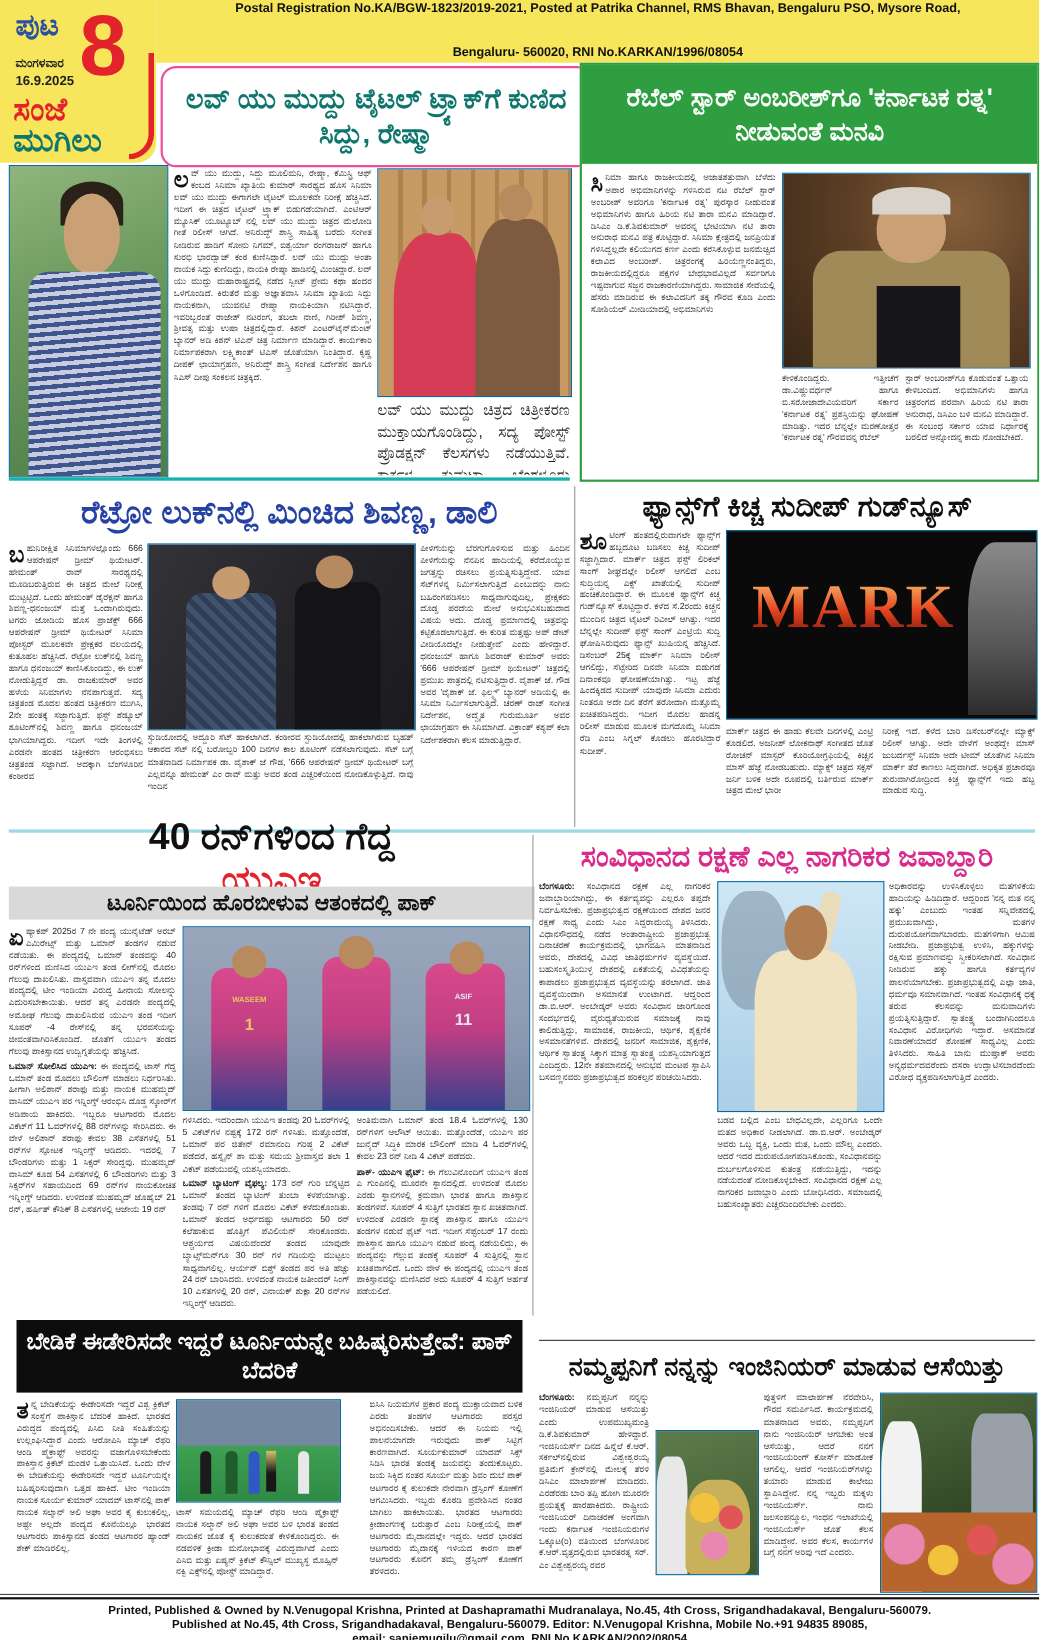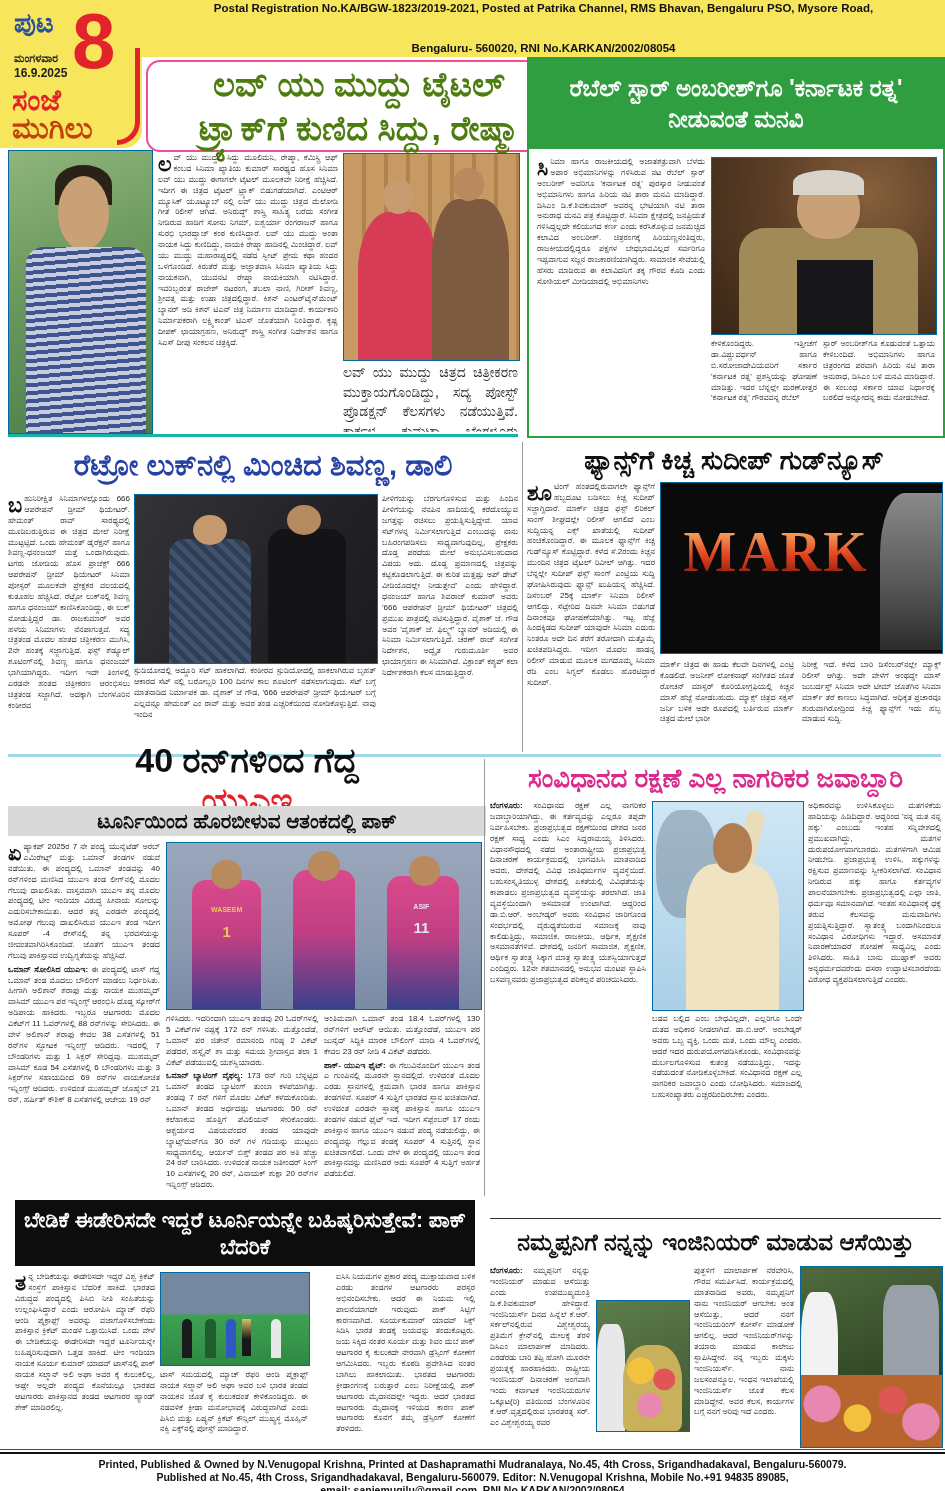--- a/index.html
+++ b/index.html
@@ -6,27 +6,27 @@
   #page{position:relative;width:945px;height:1491px;background:#ffffff;overflow:hidden;
         font-family:"Liberation Sans", sans-serif;color:#1a1a1a;}
   .abs{position:absolute;}
   
   #masthead{background:#f7e65c;border-radius:0 0 18px 0;}
   .m-puta{color:#2b52a0;font-weight:bold;font-size:27px;}
   .m-num{color:#e3232b;font-weight:bold;font-size:78px;line-height:0.9;}
   .m-day{font-size:11px;font-weight:bold;color:#222;}
   .m-date{font-size:12px;font-weight:bold;color:#222;}
   .m-n1{color:#e3232b;font-weight:bold;font-size:29px;line-height:1.0;}
-  .m-n2{color:#c2410c;font-weight:bold;font-size:29px;line-height:1.0;}
+  .m-n2{color:#0f766e;font-weight:bold;font-size:29px;line-height:1.0;}
   .m-curve{border-right:5px solid #e3232b;border-bottom:5px solid #e3232b;border-radius:0 0 26px 0;}
   #header-strip{background:#f7e65c;display:flex;flex-direction:column;justify-content:center;align-items:center;}
   #header-strip div{font-size:11.5px;font-weight:bold;color:#111;text-align:center;line-height:1.5;}
   
   .hl{display:flex;align-items:center;justify-content:center;text-align:center;font-weight:bold;}
-  #a1-hl{color:#4d7c0f;font-size:34px;line-height:1.3;border:2.5px solid #ef4d95;border-radius:14px;background:#fff;padding:2px 25px;}
+  #a1-hl{color:#0f766e;font-size:25px;line-height:1.3;border:2.5px solid #ef4d95;border-radius:14px;background:#fff;padding:2px 8px;}
   #a2-box{border:2.5px solid #2f9e41;background:#fff;}
   #a2-hl{background:#2f9e41;color:#ffffff;font-size:23px;line-height:1.35;}
   #a3-hl{color:#2742a5;font-size:29px;}
   #a4-hl{color:#101010;font-size:26px;}
   #a5-hl{font-size:34px;color:#101010;flex-direction:column;}
   #a5-hl .red{color:#e3232b;}
   #a5-sub{background:#d9d9d9;color:#101010;font-size:20px;}
   #a6-hl{color:#d92b8b;font-size:26px;}
   #a7-hl{background:#0d0d0d;color:#ffffff;font-size:21px;line-height:1.3;}
   #a8-hl{color:#101010;font-size:23px;}
@@ -111,21 +111,21 @@
     <div class="abs m-num" style="left:72px;top:6px;">8</div>
     <div class="abs m-day" style="left:14px;top:52px;">ಮಂಗಳವಾರ</div>
     <div class="abs m-date" style="left:14px;top:66px;">16.9.2025</div>
     <div class="abs m-n1" style="left:12px;top:86px;">ಸಂಜೆ</div>
     <div class="abs m-n2" style="left:12px;top:114px;">ಮುಗಿಲು</div>
     <div class="abs m-curve" style="right:2px;top:48px;width:18px;height:92px;"></div>
   </div>
 
   <div id="header-strip" class="abs" style="left:142px;top:0;width:803px;height:57px;justify-content:space-between;">
     <div>Postal Registration No.KA/BGW-1823/2019-2021, Posted at Patrika Channel, RMS Bhavan, Bengaluru PSO, Mysore Road,</div>
-    <div>Bengaluru- 560020, RNI No.KARKAN/2002/08054</div>
+    <div>Bengaluru- 560020, RNI No.KARKAN/1996/08054</div>
   </div>
 
   <div id="a1-hl" class="abs hl" style="left:146px;top:60px;width:372px;height:84px;">ಲವ್ ಯು ಮುದ್ದು ಟೈಟಲ್ ಟ್ರ್ಯಾಕ್‌ಗೆ ಕುಣಿದ ಸಿದ್ದು, ರೇಷ್ಮಾ</div>
   <div id="ph-man" class="abs ph" style="left:8px;top:150px;width:143px;height:282px;">
     <div class="hair"></div>
     <div class="head"></div>
     <div class="torso"></div>
   </div>
   <div class="abs bcol" style="left:158px;top:153px;width:180px;height:279px;">
     <p class="drop">ಲವ್ ಯು ಮುದ್ದು, ಸಿದ್ದು ಮೂಲಿಮನಿ, ರೇಷ್ಮಾ, ಕೆಮಿಸ್ಟ್ರಿ ಆಫ್ ಕಂಬದ ಸಿನಿಮಾ ಖ್ಯಾತಿಯ ಕುಮಾರ್ ಸಾರಥ್ಯದ ಹೊಸ ಸಿನಿಮಾ ಲವ್ ಯು ಮುದ್ದು ಈಗಾಗಲೇ ಟೈಟಲ್ ಮೂಲಕವೇ ನಿರೀಕ್ಷೆ ಹೆಚ್ಚಿಸಿದೆ. ಇದೀಗ ಈ ಚಿತ್ರದ ಟೈಟಲ್ ಟ್ರ್ಯಾಕ್ ಬಿಡುಗಡೆಯಾಗಿದೆ. ಎಂಟಿಆರ್ ಮ್ಯೂಸಿಕ್ ಯೂಟ್ಯೂಬ್ ನಲ್ಲಿ ಲವ್ ಯು ಮುದ್ದು ಚಿತ್ರದ ಮೆಲೋಡಿ ಗೀತೆ ರಿಲೀಸ್ ಆಗಿದೆ. ಅನಿರುದ್ಧ್ ಶಾಸ್ತ್ರಿ ಸಾಹಿತ್ಯ ಬರೆದು ಸಂಗೀತ ನೀಡಿರುವ ಹಾಡಿಗೆ ಸೋನು ನಿಗಮ್, ಐಶ್ವರ್ಯಾ ರಂಗರಾಜನ್ ಹಾಗೂ ಸುರಭಿ ಭಾರದ್ವಾಜ್ ಕಂಠ ಕುಣಿಸಿದ್ದಾರೆ. ಲವ್ ಯು ಮುದ್ದು ಅಂತಾ ನಾಯಕ ಸಿದ್ದು ಕುಣಿದಿದ್ದು, ನಾಯಕಿ ರೇಷ್ಮಾ ಹಾಡಿನಲ್ಲಿ ಮಿಂಚಿದ್ದಾರೆ. ಲವ್ ಯು ಮುದ್ದು ಮಹಾರಾಷ್ಟ್ರದಲ್ಲಿ ನಡೆದ ಸ್ವೀಟ್ ಪ್ರೇಮ ಕಥಾ ಹಂದರ ಒಳಗೊಂಡಿದೆ. ಕಿರುತೆರೆ ಮತ್ತು ಅಜ್ಞಾತವಾಸಿ ಸಿನಿಮಾ ಖ್ಯಾತಿಯ ಸಿದ್ದು ನಾಯಕನಾಗಿ, ಯುವನಟಿ ರೇಷ್ಮಾ ನಾಯಕಿಯಾಗಿ ನಟಿಸಿದ್ದಾರೆ. ಇವರಿಬ್ಬರಂತೆ ರಾಜೇಶ್ ನಟರಂಗ, ತಬಲಾ ನಾಣಿ, ಗಿರೀಶ್ ಶಿವಣ್ಣ, ಶ್ರೀವತ್ಸ ಮತ್ತು ಉಷಾ ಚಿತ್ರದಲ್ಲಿದ್ದಾರೆ. ಕಿಶನ್ ಎಂಟರ್‌ಟೈನ್‌ಮೆಂಟ್ ಬ್ಯಾನರ್ ಅಡಿ ಕಿಶನ್ ಟಿಎನ್ ಚಿತ್ರ ನಿರ್ಮಾಣ ಮಾಡಿದ್ದಾರೆ. ಕಾರ್ಯಕಾರಿ ನಿರ್ಮಾಪಕರಾಗಿ ಲಕ್ಷ್ಮಿಕಾಂತ್ ಟಿಎಸ್ ಜೊತೆಯಾಗಿ ನಿಂತಿದ್ದಾರೆ. ಕೃಷ್ಣ ದೀಪಕ್ ಛಾಯಾಗ್ರಹಣ, ಅನಿರುದ್ಧ್ ಶಾಸ್ತ್ರಿ ಸಂಗೀತ ನಿರ್ದೇಶನ ಹಾಗೂ ಸಿಎಸ್ ದೀಪು ಸಂಕಲನ ಚಿತ್ರಕ್ಕಿದೆ.</p>

